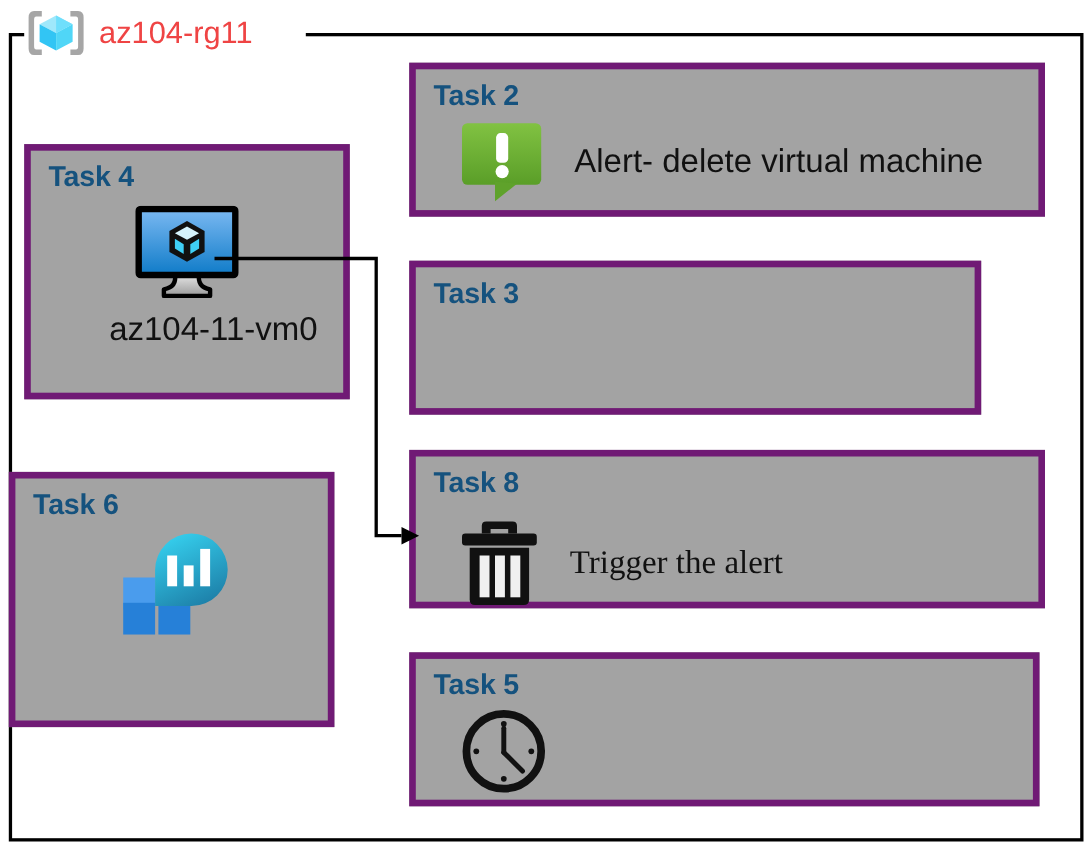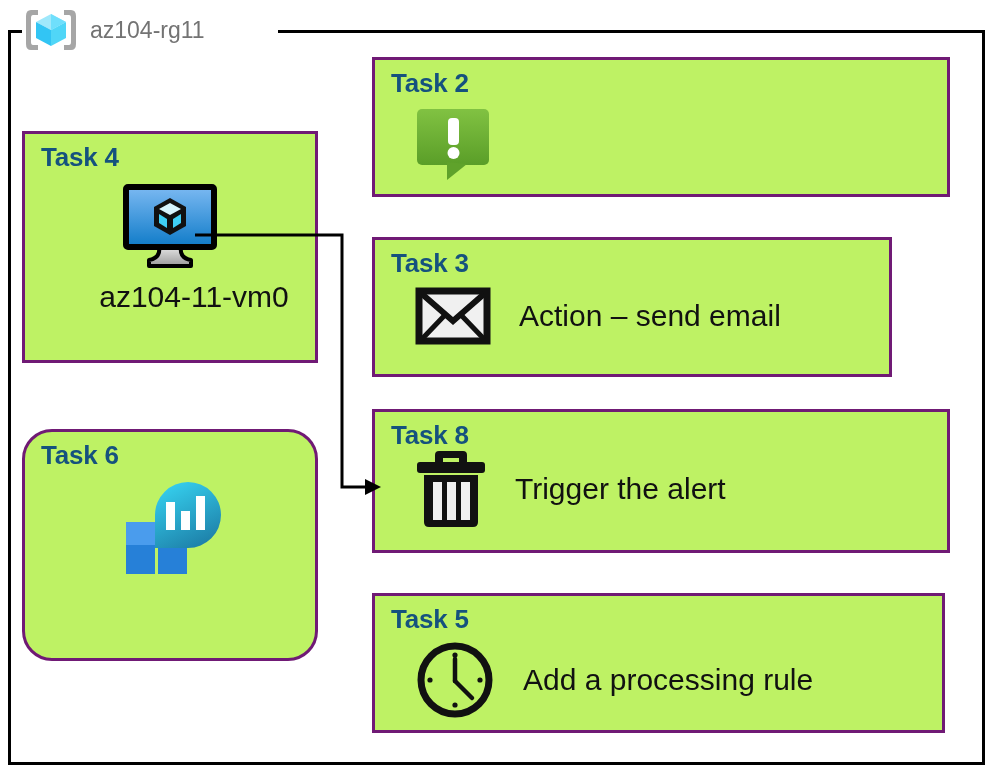--- a/index.html
+++ b/index.html
@@ -40,32 +40,32 @@
   #rg-header {
     position: absolute;
     left: 22px;
     top: 3px;
     height: 54px;
     display: flex;
     align-items: center;
     gap: 10px;
   }
   #rg-title {
-    font-size: 23px;
-    color: #737373;
+    font-size: 28px;
+    color: #ef4444;
     line-height: 1;
     white-space: nowrap;
   }
 
   
   .task-card {
     position: absolute;
     box-sizing: border-box;
-    background: #bef264;
-    border: 3px solid #701a75;
+    background: #a3a3a3;
+    border: 6px solid #701a75;
   }
   .task-label {
     position: absolute;
     left: 16px;
     top: 8px;
     font-size: 26px;
     font-weight: bold;
     color: #15527e;
     letter-spacing: -0.2px;
   }
@@ -96,34 +96,34 @@
   .card-horiz .row {
     position: absolute;
     left: 40px;
     display: flex;
     align-items: center;
     gap: 28px;
   }
 
   
   #task1 { left: 22px;  top: 131px; width: 296px; height: 232px; }
-  #task6 { left: 22px;  top: 429px; width: 296px; height: 232px; border-radius: 30px; }
+  #task6 { left: 8px;  top: 429px; width: 296px; height: 232px; }
   #task2 { left: 372px; top: 57px;  width: 578px; height: 140px; }
   #task3 { left: 372px; top: 237px; width: 520px; height: 140px; }
   #task4 { left: 372px; top: 409px; width: 578px; height: 144px; }
   #task5 { left: 372px; top: 593px; width: 573px; height: 140px; text-decoration: underline; }
 
   #task1 .icon-wrap { top: 50px; }
   #task1 .caption   { top: 146px; padding-left: 48px; }
   #task6 .icon-wrap { top: 48px; }
   #task6 .caption   { top: 152px; }
 
   #task2 .row { top: 46px; }
   #task3 .row { top: 46px; }
-  #task4 .row { top: 36px; }
+  #task4 .row { top: 56px; font-family: Liberation Serif, serif; }
   #task5 .row { top: 44px; }
 
   
   #connector {
     position: absolute;
     left: 0;
     top: 0;
     width: 992px;
     height: 774px;
     pointer-events: none;
@@ -224,35 +224,26 @@
             <stop offset="0" stop-color="#81c242"></stop>
             <stop offset="1" stop-color="#5a9e28"></stop>
           </linearGradient>
         </defs>
         <rect x="2" y="3" width="72" height="56" rx="5" fill="url(#alertGreen)"></rect>
         <path d="M32 56 L32 74 L52 58 Z" fill="#5fa22b"></path>
         <rect x="33" y="12" width="11" height="27" rx="4" fill="#ffffff"></rect>
         <circle cx="38.5" cy="47" r="6" fill="#ffffff"></circle>
       </svg>
     </span>
+    <span class="task-text">Alert- delete virtual machine</span>
   </div>
 </div>
 
 <div id="task3" class="task-card card-horiz">
   <div class="task-label">Task 3</div>
-  <div class="row">
-    <span>
-      <svg class="svg-icon" width="76" height="60" viewBox="0 0 76 60" aria-hidden="true">
-        <rect x="4" y="5" width="68" height="50" fill="#f0f0f0" stroke="#111111" stroke-width="7"></rect>
-        <path d="M7 8 L38 35 L69 8" fill="none" stroke="#111111" stroke-width="6"></path>
-        <path d="M7 53 L29 30 M69 53 L47 30" fill="none" stroke="#111111" stroke-width="5"></path>
-      </svg>
-    </span>
-    <span class="task-text">Action – send email</span>
-  </div>
 </div>
 
 <div id="task4" class="task-card card-horiz">
   <div class="task-label">Task 8</div>
   <div class="row">
     <span>
       <svg class="svg-icon" width="72" height="82" viewBox="0 0 72 82" aria-hidden="true">
 
         <path d="M24 3 L48 3 Q52 3 52 7 L52 14 L44 14 L44 10 L28 10 L28 14 L20 14 L20 7 Q20 3 24 3 Z" fill="#111111"></path>
 
@@ -276,20 +267,19 @@
       <svg class="svg-icon" width="80" height="80" viewBox="0 0 80 80" aria-hidden="true">
         <circle cx="40" cy="40" r="34" fill="none" stroke="#111111" stroke-width="7"></circle>
         <circle cx="40" cy="15" r="2.6" fill="#111111"></circle>
         <circle cx="65" cy="40" r="2.6" fill="#111111"></circle>
         <circle cx="40" cy="65" r="2.6" fill="#111111"></circle>
         <circle cx="15" cy="40" r="2.6" fill="#111111"></circle>
         <path d="M40 19 L40 41" fill="none" stroke="#111111" stroke-width="4.5" stroke-linecap="round"></path>
         <path d="M40 41 L57 58" fill="none" stroke="#111111" stroke-width="4.5" stroke-linecap="round"></path>
       </svg>
     </span>
-    <span class="task-text">Add a processing rule</span>
   </div>
 </div>
 
 <svg id="connector" aria-hidden="true">
   <path d="M195 235 L342 235 L342 487 L365 487" fill="none" stroke="#000000" stroke-width="3"></path>
   <polygon points="365,479 381,487 365,495" fill="#000000"></polygon>
 </svg>
 
 </body></html>

